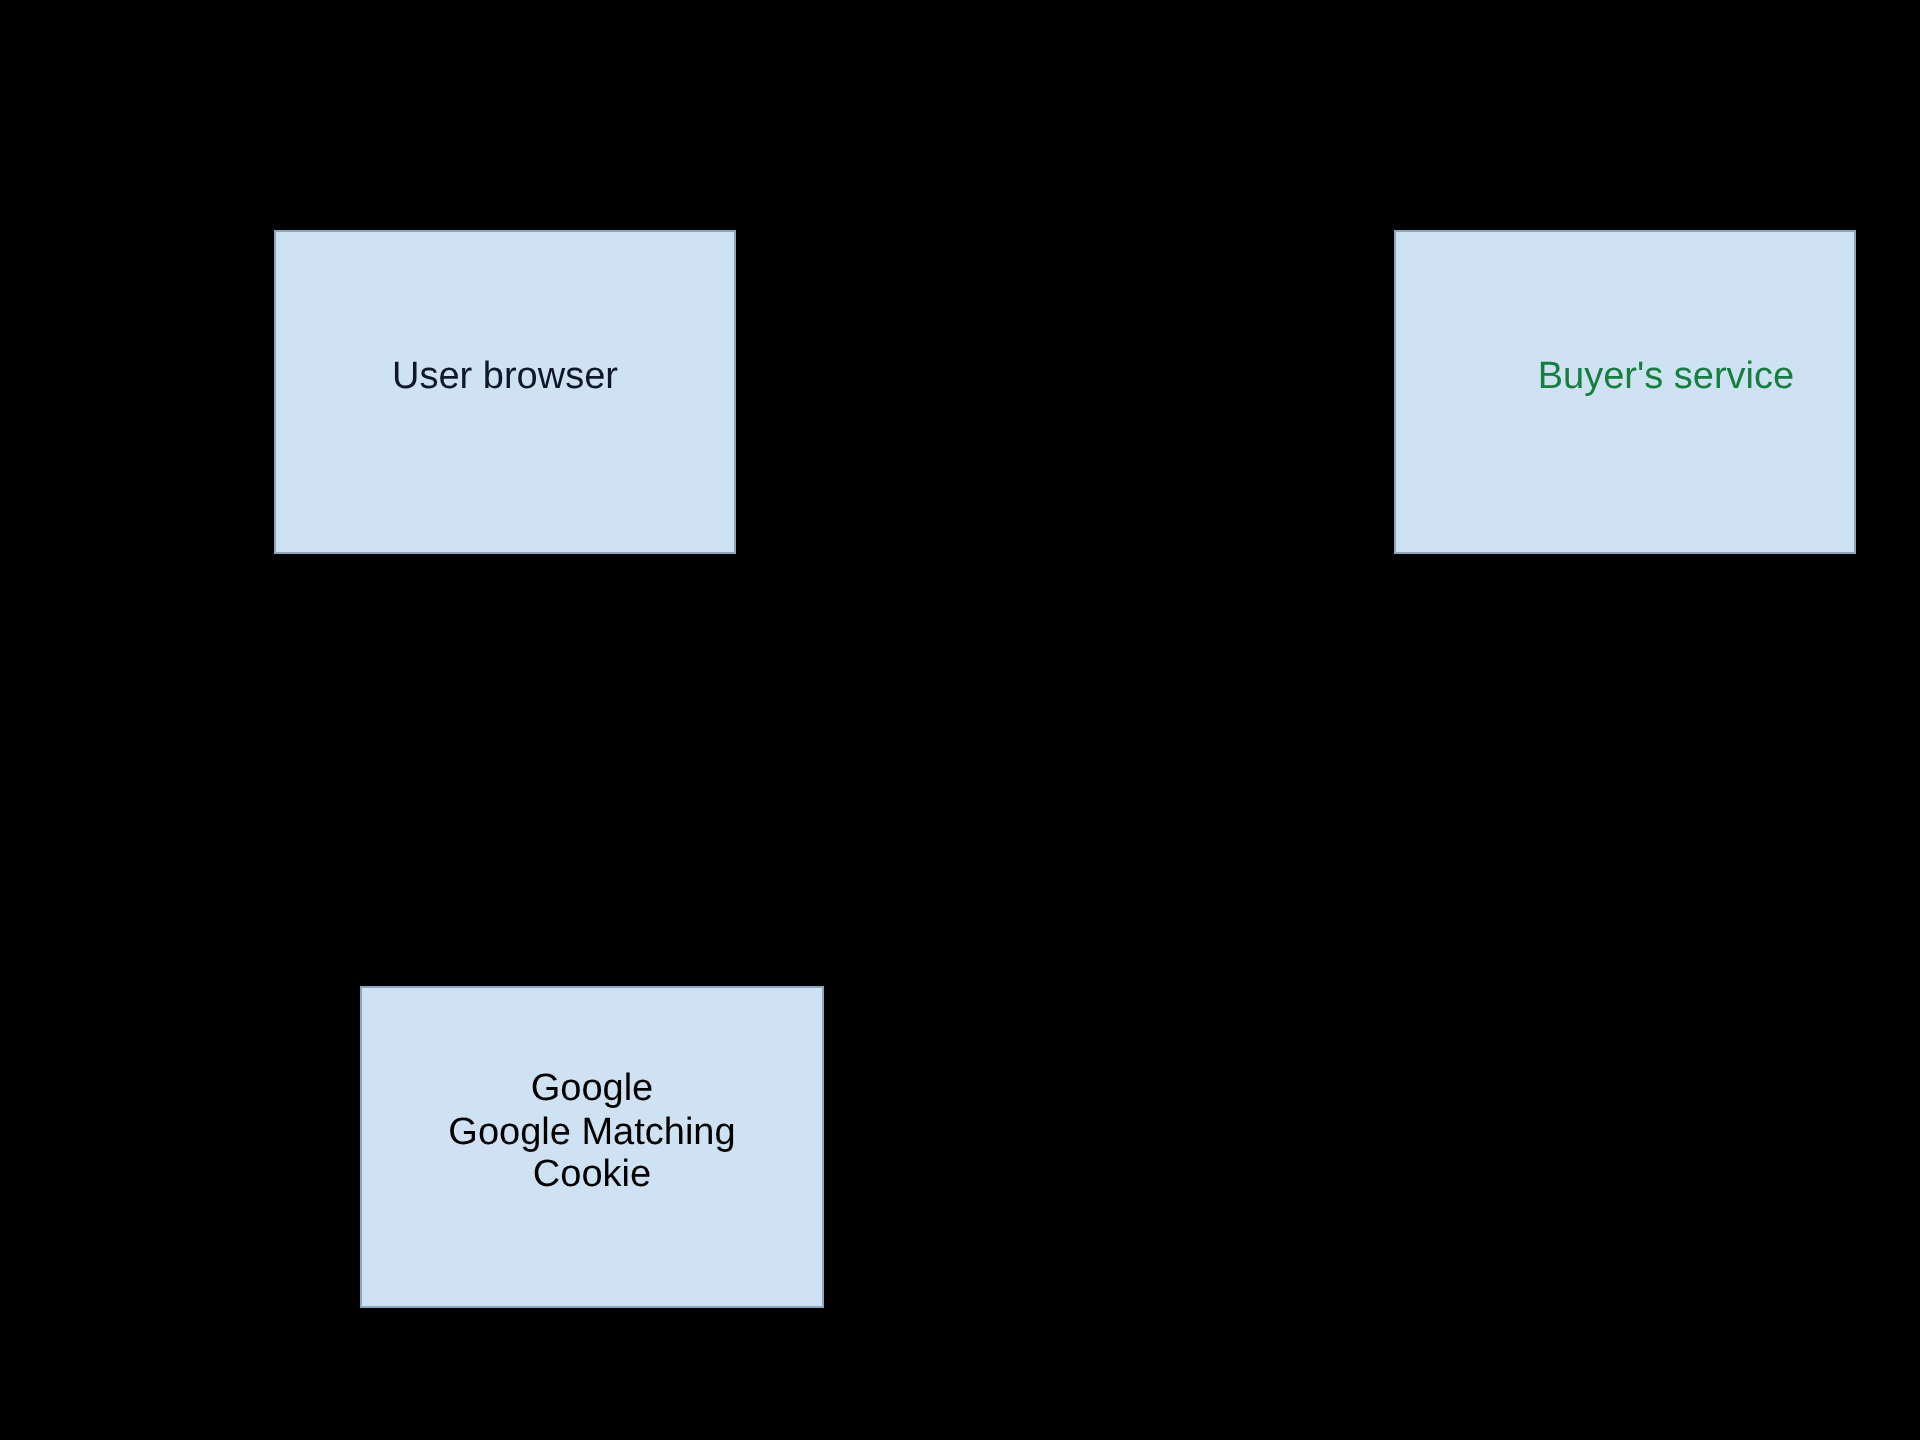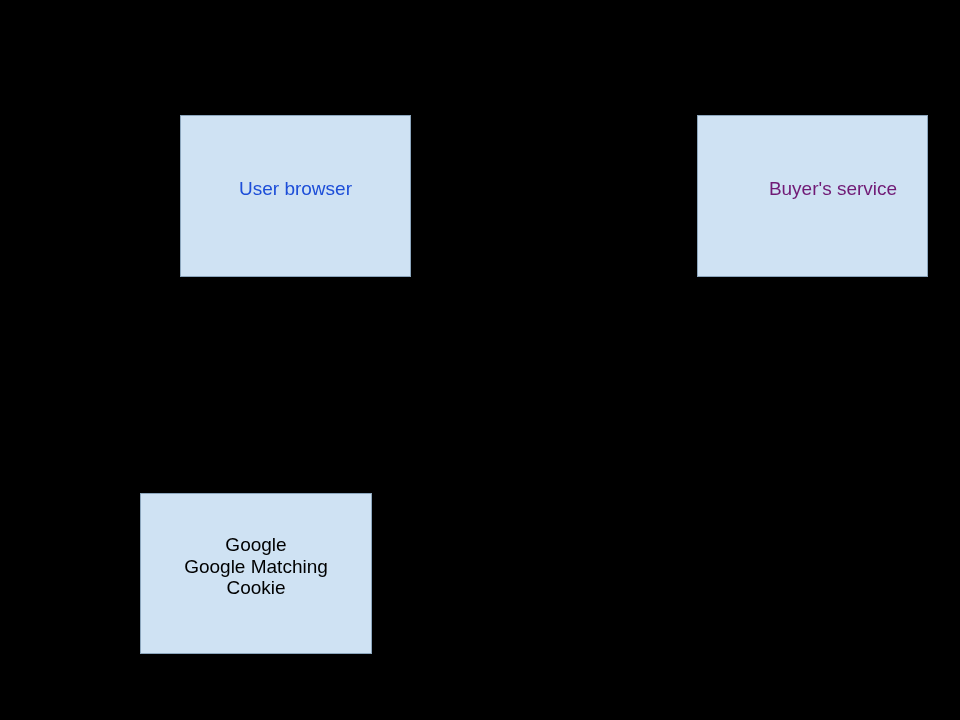--- a/index.html
+++ b/index.html
@@ -31,33 +31,33 @@
   }
   .node-user   { left: 137px; top: 115px; width: 231px; height: 162px; }
   .node-buyer  { left: 697px; top: 115px; width: 231px; height: 162px; }
   .node-google { left: 140px; top: 493px; width: 232px; height: 161px; }
 </style>
 </head>
 <body>
 
 <div class="stage" style="background: rgb(0, 0, 0);">
 
-  <div class="node node-user" style="background: rgb(207, 226, 243); border-color: rgb(140, 166, 189); color: #1d4ed8; margin-left: 43px;">
+  <div class="node node-user" style="background: rgb(207, 226, 243); border-color: rgb(140, 166, 189); color: #0f172a;">
     <div class="node-label">
       <div>User browser</div>
     </div>
   </div>
 
-  <div class="node node-buyer" style="background: rgb(207, 226, 243); border-color: rgb(140, 166, 189); color: #701a75; padding-left: 41px;">
+  <div class="node node-buyer" style="background: rgb(207, 226, 243); border-color: rgb(140, 166, 189); color: #15803d; padding-left: 41px;">
     <div class="node-label">
       <div>Buyer's service</div>
     </div>
   </div>
 
-  <div class="node node-google" style="background: rgb(207, 226, 243); border-color: rgb(140, 166, 189); color: rgb(0, 0, 0);">
+  <div class="node node-google" style="background: rgb(207, 226, 243); border-color: rgb(140, 166, 189); color: rgb(0, 0, 0); margin-left: 40px;">
     <div class="node-label">
       <div>Google</div>
       <div>Google Matching</div>
       <div>Cookie</div>
     </div>
   </div>
 
 </div>
 
 </body></html>

